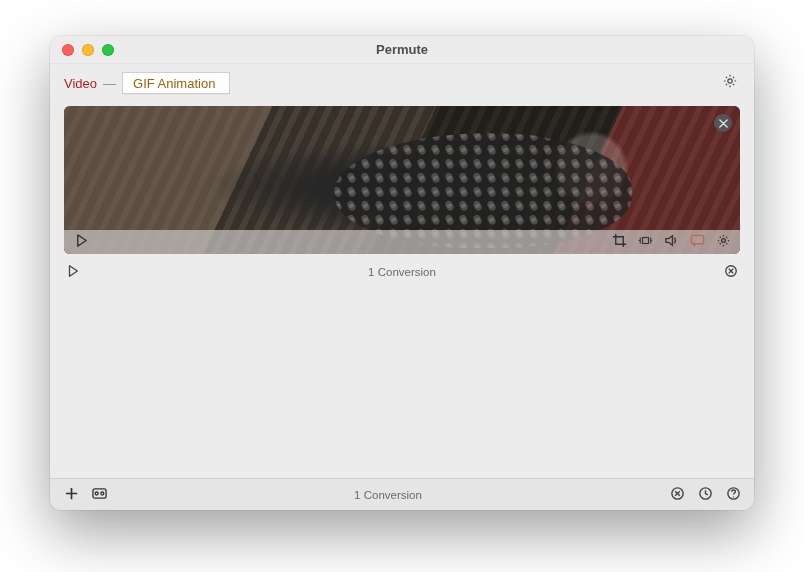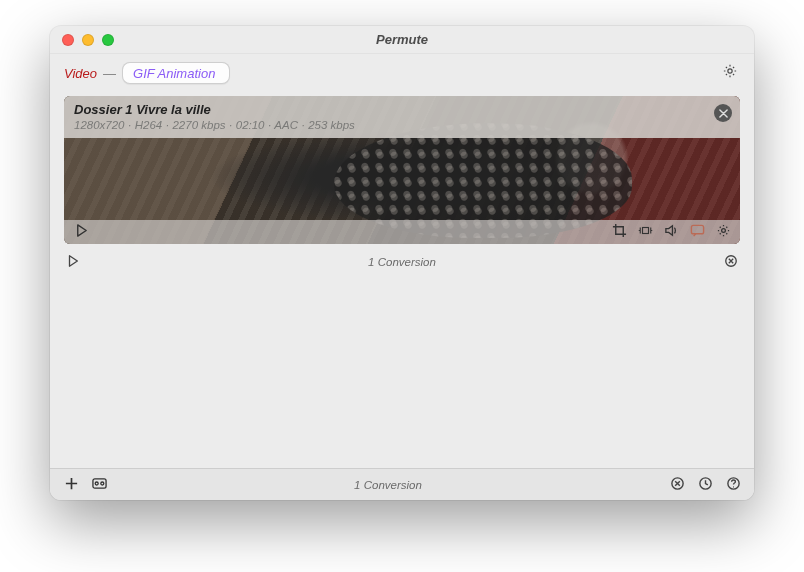--- a/index.html
+++ b/index.html
@@ -1,25 +1,25 @@
 <!DOCTYPE html>
 <html><head>
 <meta charset="utf-8">
 <style>
   * { box-sizing: border-box; margin: 0; padding: 0; }
   html, body { width: 804px; height: 572px; background: transparent; font-family: -apple-system, "Helvetica Neue", Arial, sans-serif; }
   .window {
     position: absolute;
-    left: 50px; top: 26px;
+    left: 50px; top: 36px;
     width: 704px; height: 474px;
     background: #ececec;
     border-radius: 11px;
     box-shadow: 0 22px 60px rgba(0,0,0,0.38), 0 0 0 1px rgba(0,0,0,0.06);
     overflow: hidden;
-    display: flex; flex-direction: column; font-style: italic;
+    display: flex; flex-direction: column;
   }
   
   .titlebar {
     height: 28px;
     display: flex; align-items: center;
     position: relative;
     border-bottom: 1px solid rgba(0,0,0,0.04);
   }
   .traffic { display: flex; gap: 8px; margin-left: 12px; }
   .tl { width: 12px; height: 12px; border-radius: 50%; }
@@ -37,23 +37,23 @@
     display: flex; align-items: center;
     padding: 0 14px;
   }
   .toolbar .type-label { font-size: 13px; color: #b91c1c; }
   .toolbar .dash { color: #8a8a8a; margin: 0 6px; font-size: 13px; }
   .segdrop {
     display: flex; align-items: center;
     height: 22px;
     background: #fdfdfd;
     border: 1px solid rgba(0,0,0,0.18);
-    border-radius: 8px;
+    border-radius: 0;
     padding: 0 6px 0 10px;
-    font-size: 13px; color: #8b5cf6;
+    font-size: 13px; color: #a16207;
     box-shadow: 0 0.5px 1px rgba(0,0,0,0.05);
     gap: 8px;
   }
   .segdrop .arrows svg { display:block; }
   .toolbar .spacer { flex: 1; }
   .iconbtn {
     width: 20px; height: 20px;
     display: inline-flex; align-items: center; justify-content: center;
     color: #4a4a4a;
   }
@@ -171,24 +171,20 @@
         </svg>
       </span>
     </div>
   </div>
 
   <div class="content">
 
     <div class="itemcard">
       <div class="thumb"></div>
 
-      <div class="info-ov">
-        <div class="t1">Dossier 1 Vivre la ville</div>
-        <div class="t2">1280x720 · H264 · 2270 kbps · 02:10 · AAC · 253 kbps</div>
-      </div>
 
       <div class="closex">
         <span>
           <svg viewBox="0 0 10 10">
               <path d="M1 1 L9 9 M9 1 L1 9" stroke="#ddd" stroke-width="1.6" stroke-linecap="round"></path>
             </svg>
         </span>
       </div>
 
       <div class="bottom-ov">

